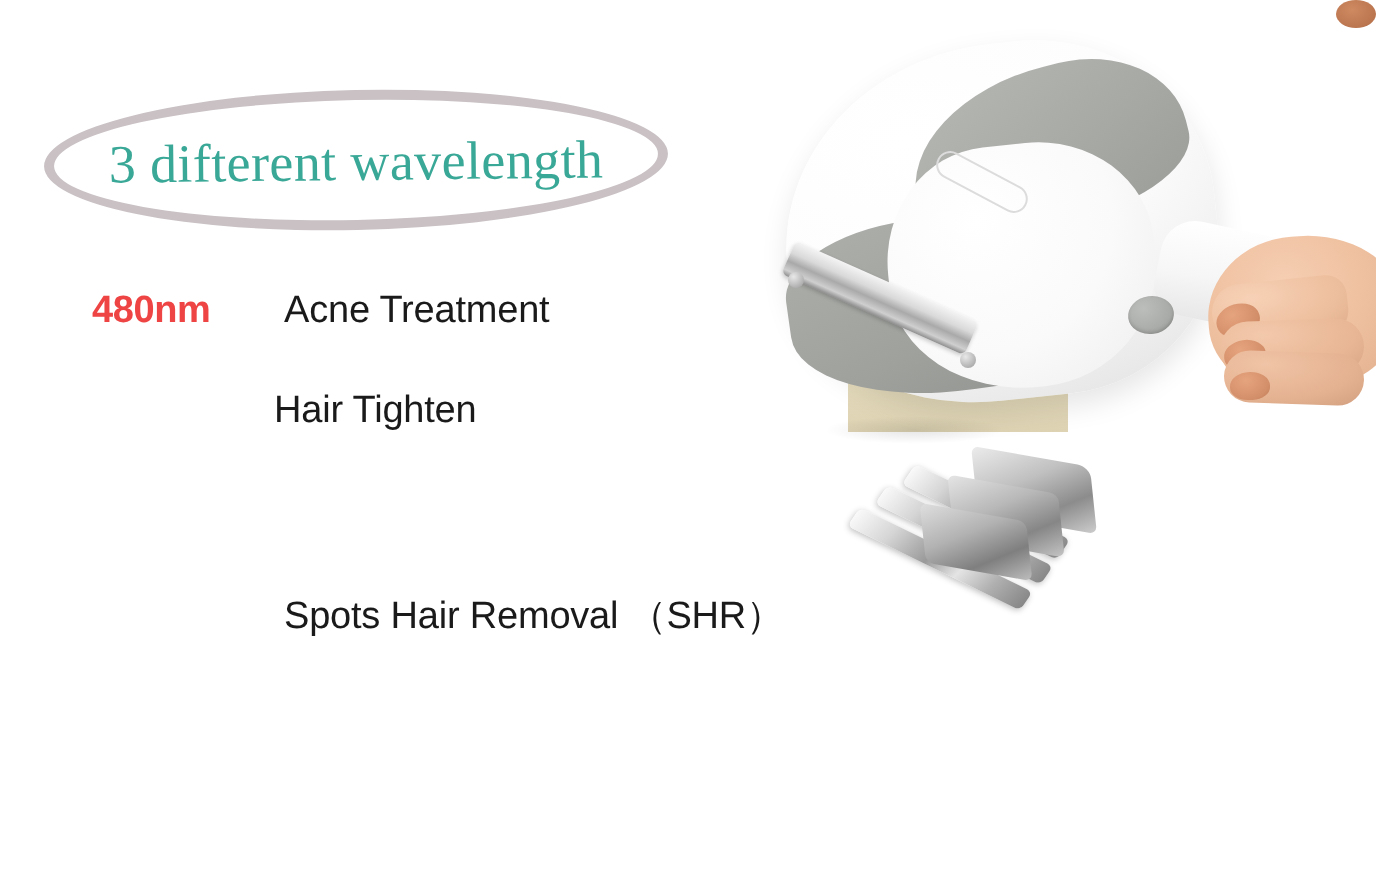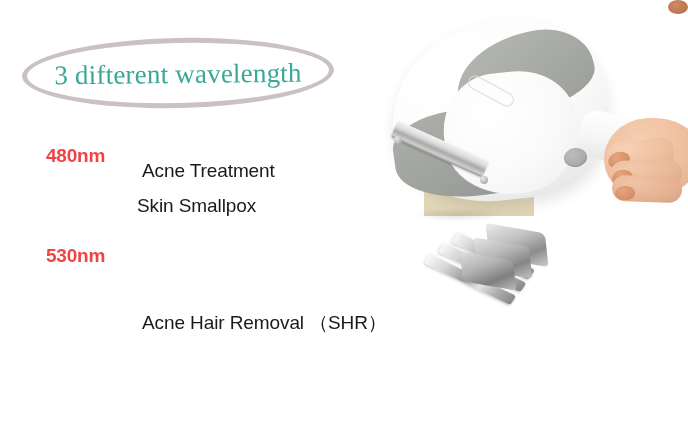--- a/index.html
+++ b/index.html
@@ -15,21 +15,21 @@
     width: 688px;
     height: 446px;
     background: #ffffff;
     overflow: hidden;
   }
 
   
   #title-block {
     position: absolute;
     left: 22px;
-    top: 38px;
+    top: 45px;
     width: 312px;
     height: 70px;
   }
   #title-ellipse {
     position: absolute;
     left: 0;
     top: 0;
     width: 312px;
     height: 70px;
     border: 5px solid #c9c1c4;
@@ -78,21 +78,21 @@
   }
   .spec-label {
     position: absolute;
     top: 5px;
     font-size: 19px;
     font-weight: 400;
     color: #1a1a1a;
     letter-spacing: -0.1px;
     white-space: nowrap;
   }
-  .spec-label.col-main { left: 142px; margin-top: 15px; }
+  .spec-label.col-main { left: 142px; }
   .spec-label.col-indent { left: 137px; }
 
   
   #device-photo {
     position: absolute;
     left: 372px;
     top: 0px;
     width: 316px;
     height: 400px;
   }
@@ -352,30 +352,29 @@
 
   <div id="spec-list">
 
     <div class="spec-row">
       <span class="spec-wavelength">480nm</span>
       <span class="spec-label col-main">Acne Treatment</span>
     </div>
 
     <div class="spec-row">
       <span class="spec-wavelength"></span>
-      <span class="spec-label col-indent">Skin Smallpox</span>
+      <span class="spec-label col-indent">Hair Tighten</span>
     </div>
 
     <div class="spec-row">
-      <span class="spec-wavelength">530nm</span>
     </div>
 
 
     <div class="spec-row">
-      <span class="spec-label col-main">Acne Hair Removal （SHR）</span>
+      <span class="spec-label col-main">Spots Hair Removal （SHR）</span>
     </div>
 
   </div>
 
   <div id="device-photo">
 
     <div class="box-top"></div>
     <div class="box-inner"></div>
     <div class="box-side"></div>
     <div class="box-front"></div>

